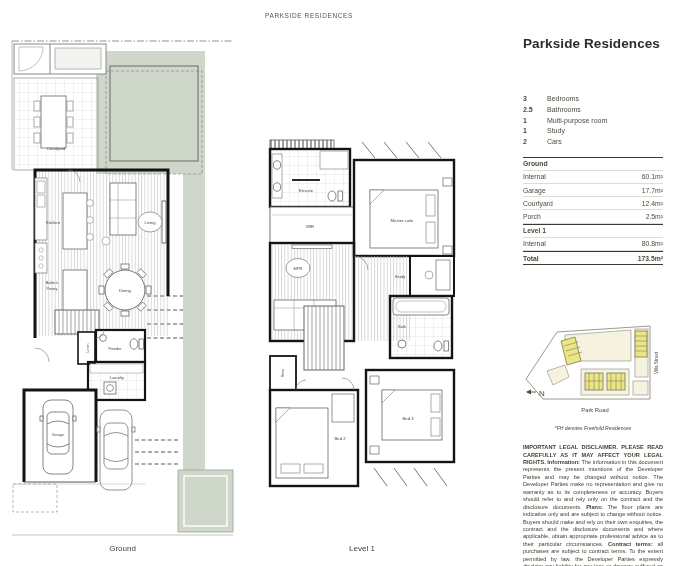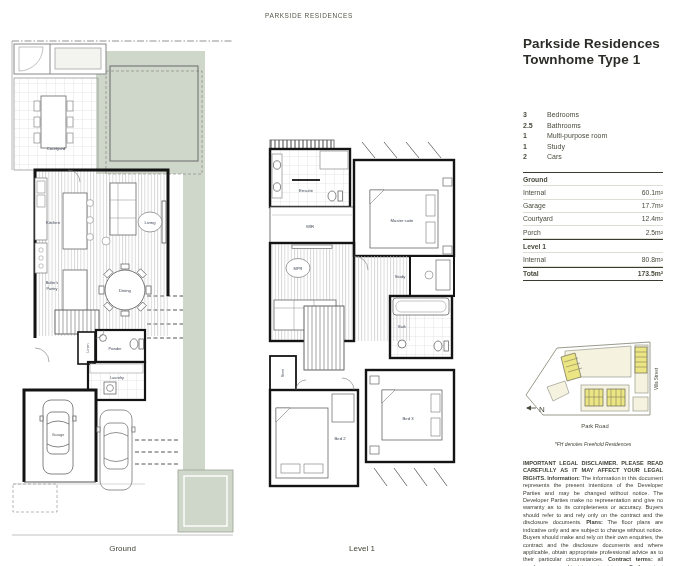--- a/index.html
+++ b/index.html
@@ -371,21 +371,20 @@
         <path d="M80,240 A12,12 0 0,1 92,252"></path>
         <path d="M34,252 A10,10 0 0,1 44,242"></path>
       </g>
     </svg>
   </div>
   <div class="caption caption-l1">Level 1</div>
 
   <aside class="panel">
     <h1>
       <div>Parkside Residences</div>
-      <div>Townhome Type 1</div>
     </h1>
 
     <div class="specs">
       <div class="spec-row">
         <span class="spec-qty">3</span>
         <span class="spec-label">Bedrooms</span>
       </div>
       <div class="spec-row">
         <span class="spec-qty">2.5</span>
         <span class="spec-label">Bathrooms</span>

